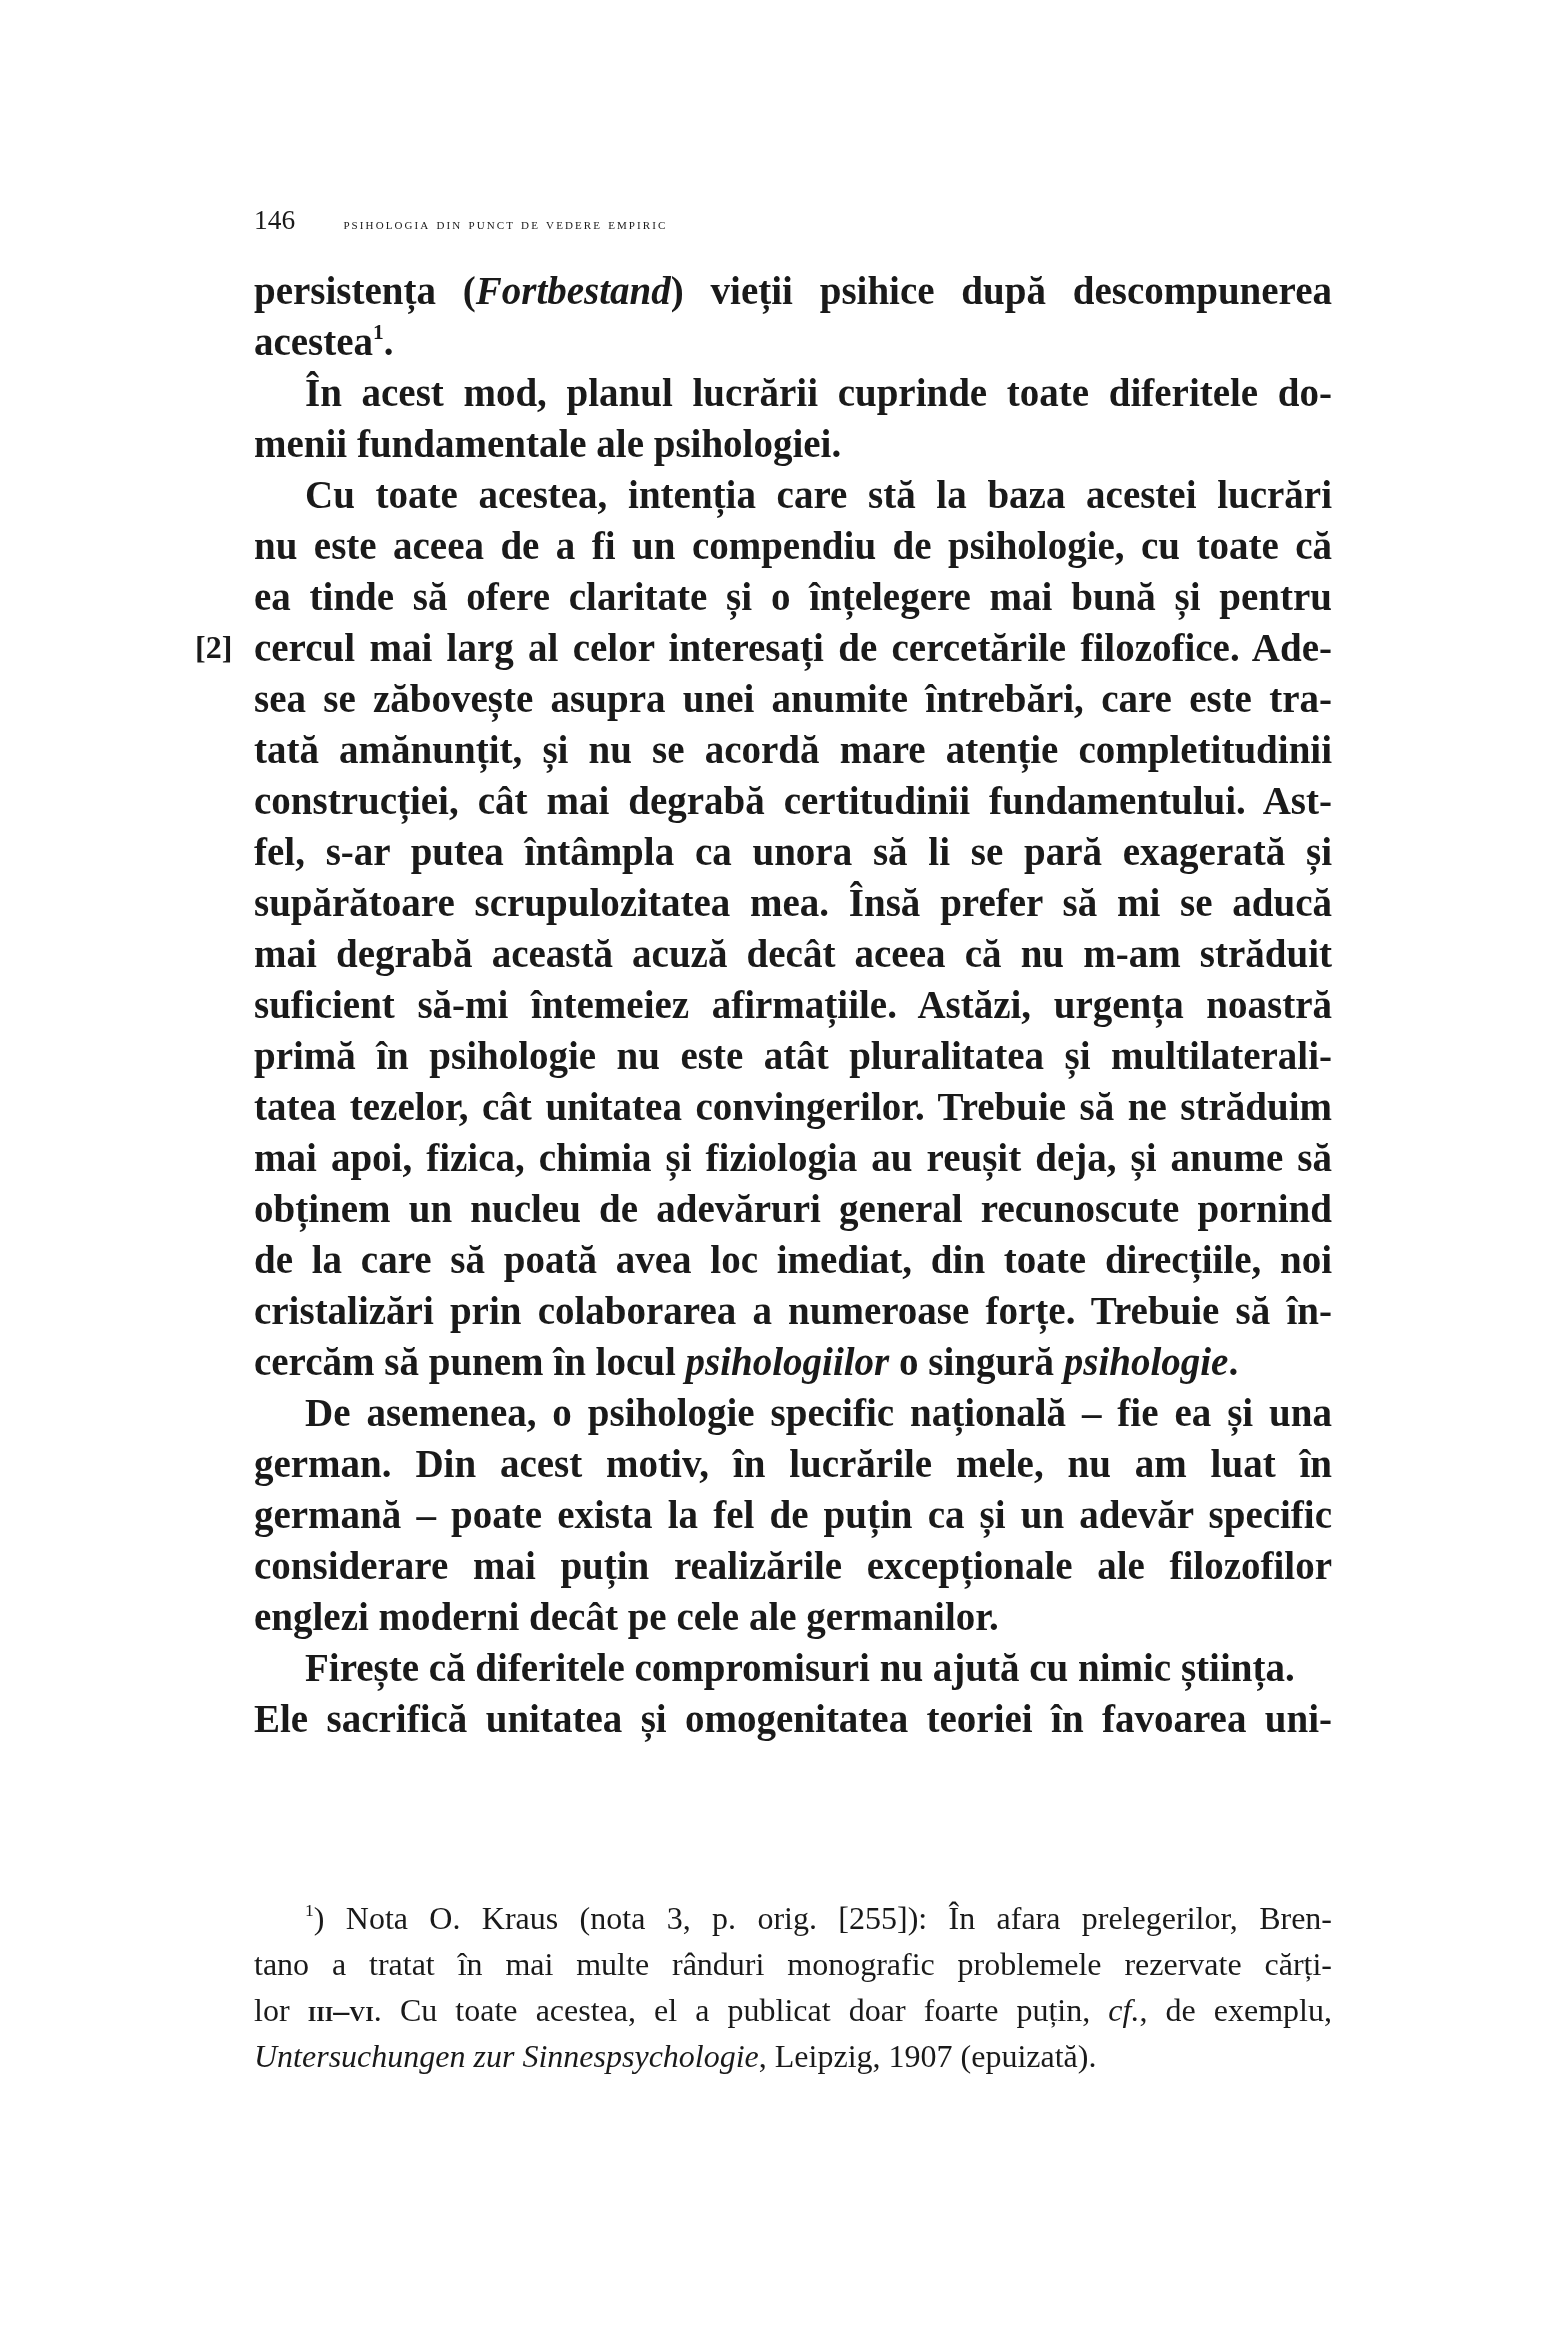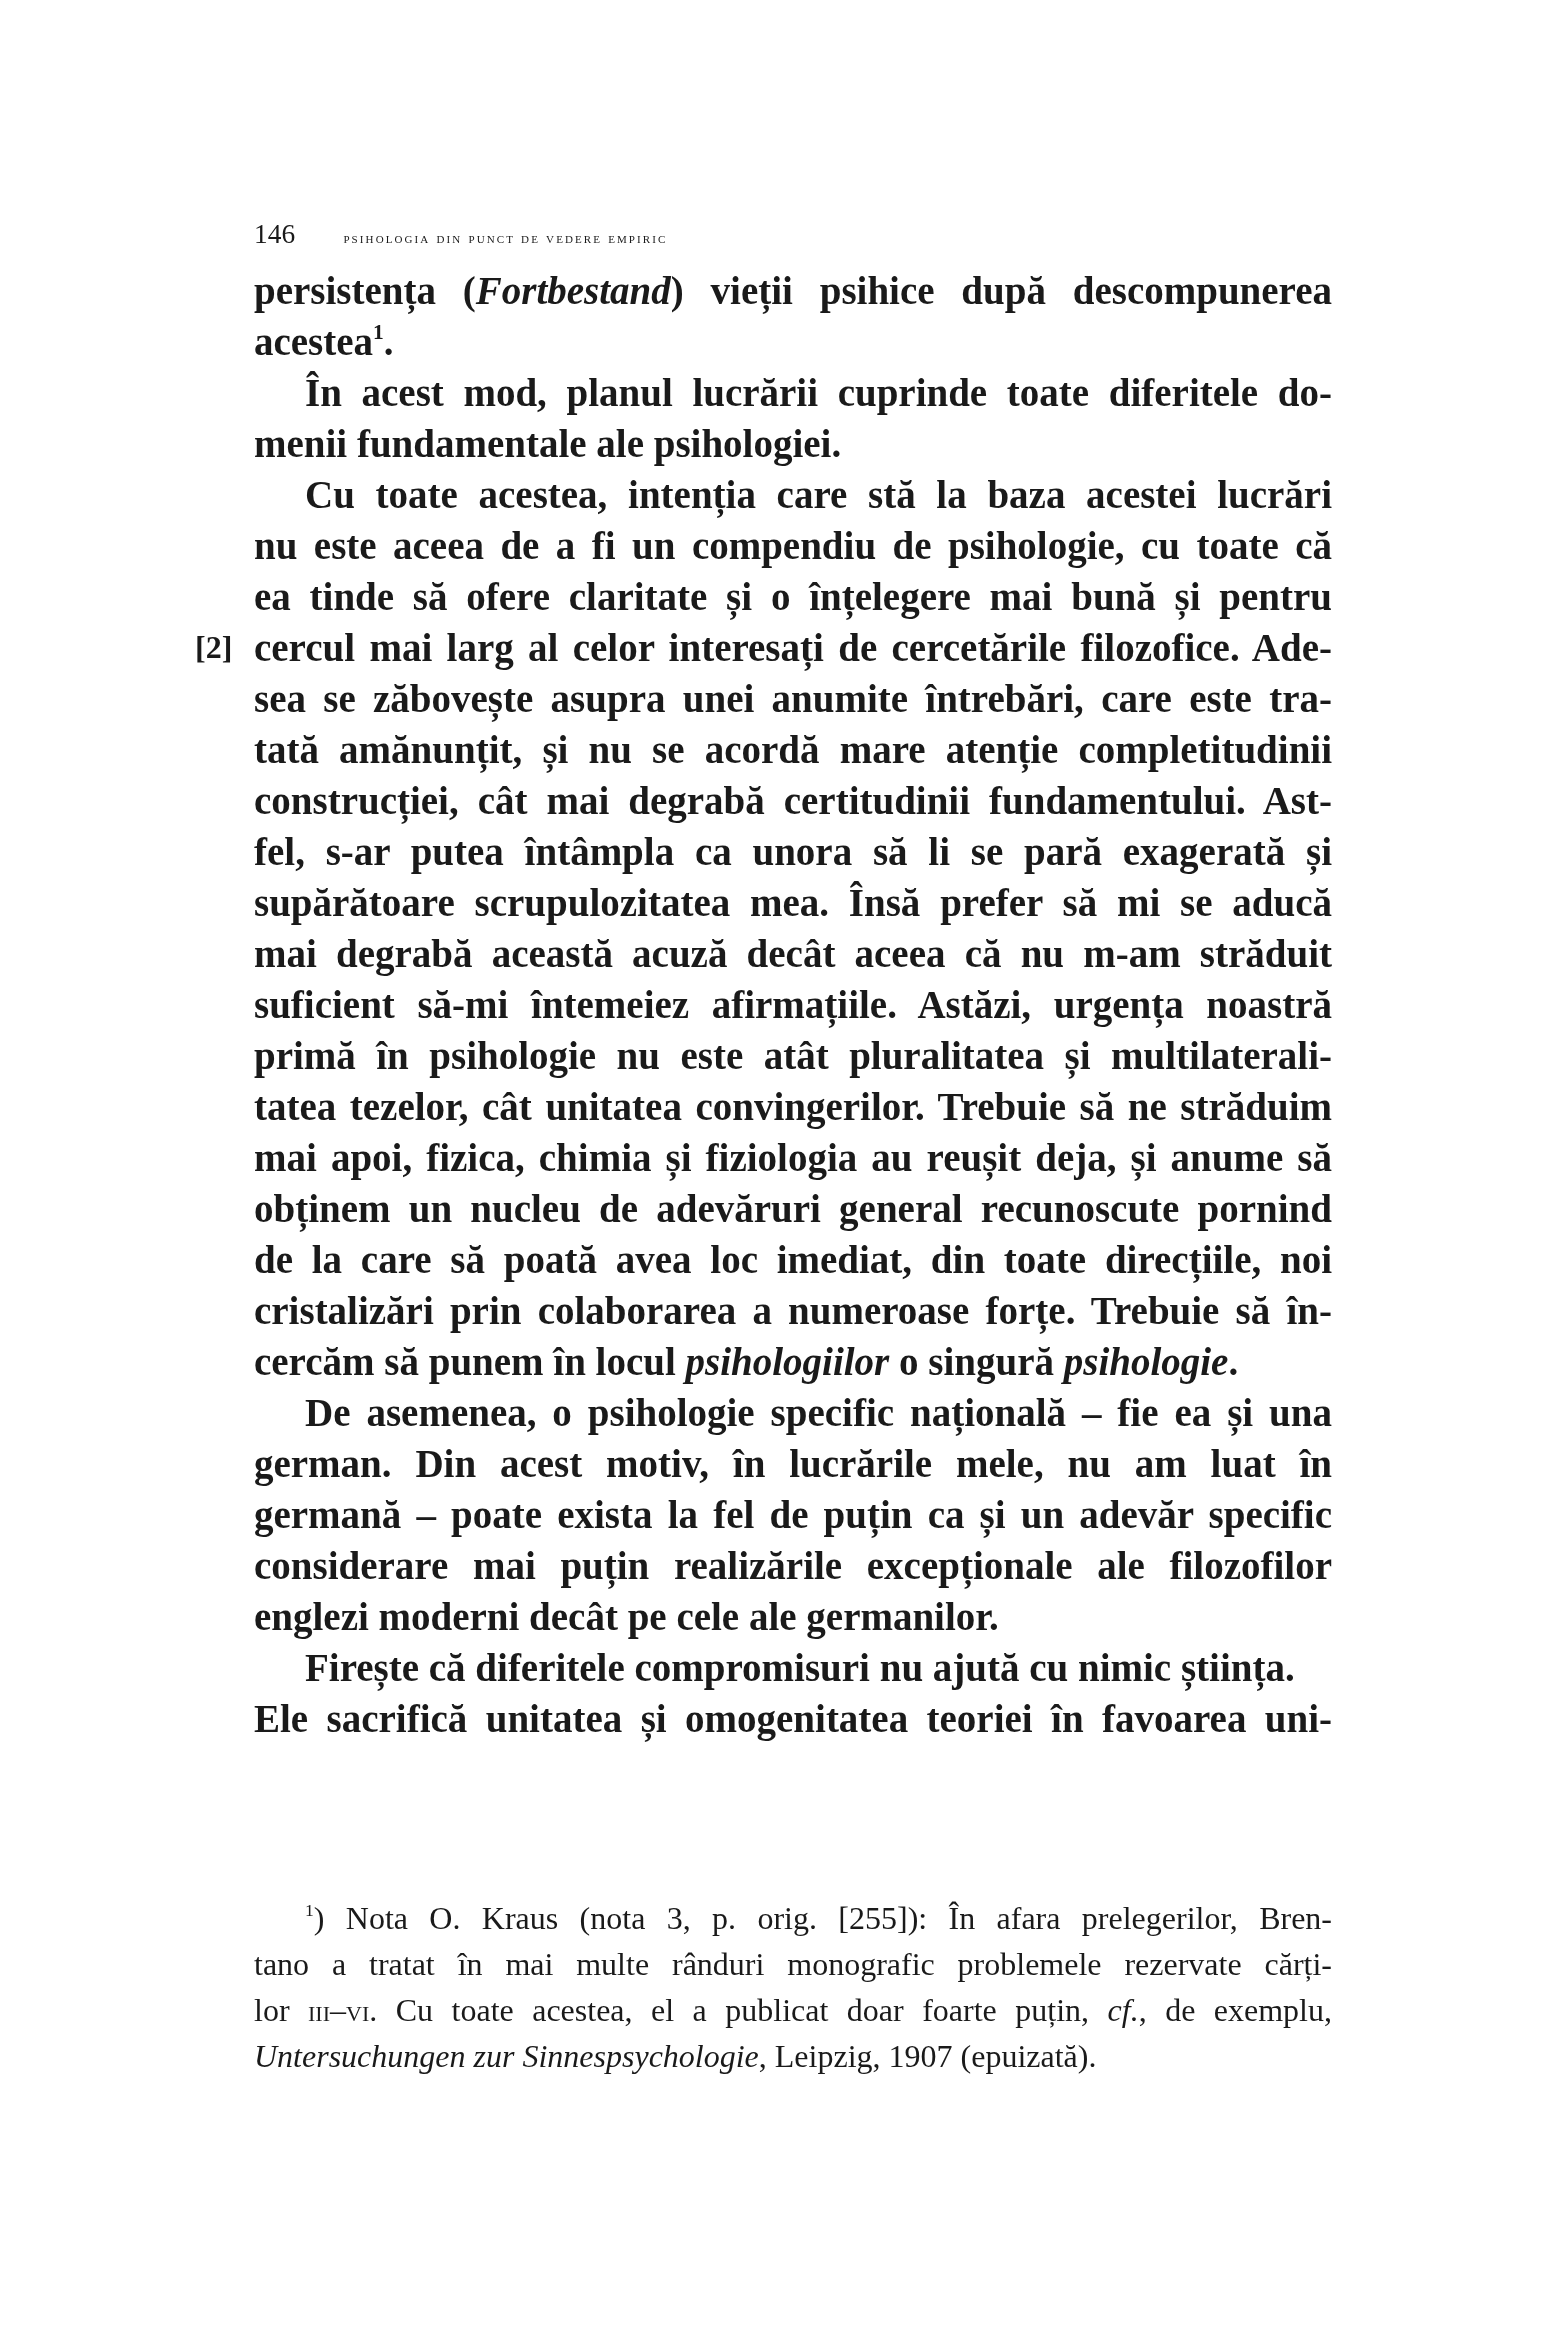--- a/index.html
+++ b/index.html
@@ -28,21 +28,20 @@
       top: 201px;
       height: 38px;
       line-height: 38px;
       font-size: 25.6px;
       white-space: nowrap;
     }
     .page-number {
       display: inline-block;
       width: 83px;
       font-size: 27.4px;
-      margin-top: 14px;
     }
     .running-title {
       display: inline-block;
       letter-spacing: 2.1px;
       font-variant: small-caps;
       text-transform: lowercase;
       font-size: 16px;
     }
     .body-text {
       position: absolute;
@@ -90,21 +89,21 @@
       height: 46px;
       line-height: 46px;
       font-size: 32px;
       white-space: nowrap;
       text-align: justify;
       text-align-last: justify;
     }
     .fn-line.last { text-align-last: left; }
     .fn-line.indent { padding-left: 51px; }
     .fn-line .it { font-style: italic; }
-    .fn-line .sc { font-variant: small-caps; }
+    .fn-line .sc { font-variant: small-caps; font-weight: bold; }
   </style>
 </head>
 <body>
 
 <div class="page">
   <div class="running-head">
     <span class="page-number">146</span>
     <span class="running-title">PSIHOLOGIA DIN PUNCT DE VEDERE EMPIRIC</span>
   </div>
 

